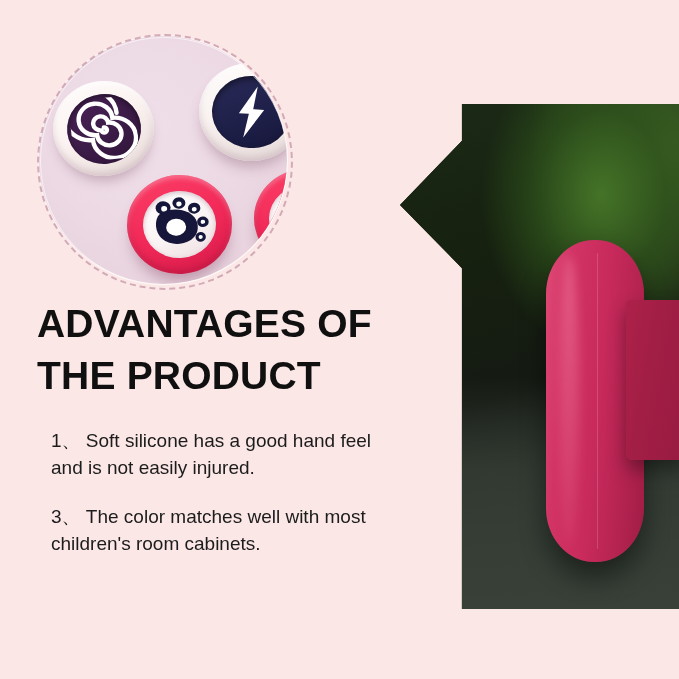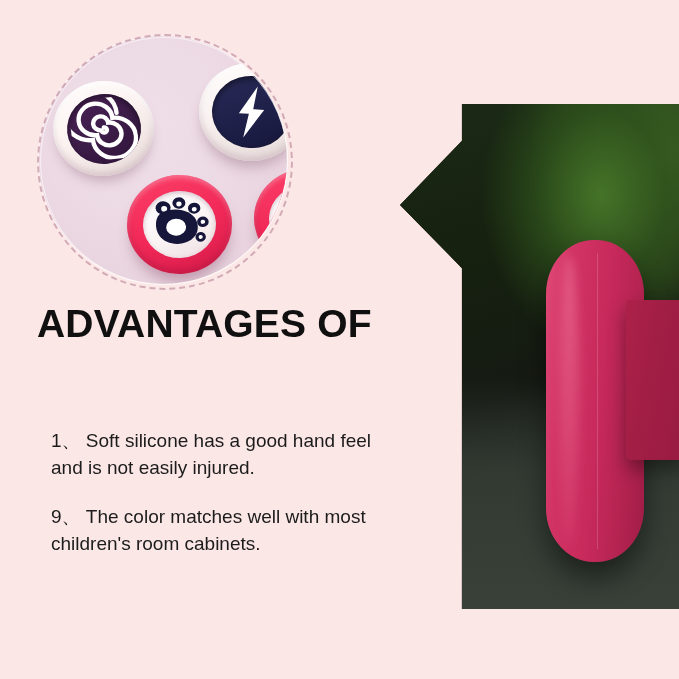--- a/index.html
+++ b/index.html
@@ -312,20 +312,21 @@
     <div class="floor"></div>
     <div id="pink-knob-cap">
       <div class="hl"></div>
       <div class="seam"></div>
     </div>
     <div id="pink-knob-stem"></div>
   </div>
 
   <div id="headline">
     <span class="hl-line">ADVANTAGES OF</span>
+    <span class="hl-line">THE PRODUCT</span>
   </div>
 
   <ul id="advantage-list">
     <li class="advantage-item">1、 Soft silicone has a good hand feel and is not easily injured.</li>
-    <li class="advantage-item">9、 The color matches well with most children's room cabinets.</li>
+    <li class="advantage-item">3、 The color matches well with most children's room cabinets.</li>
   </ul>
 
 </div>
 
 </body></html>

